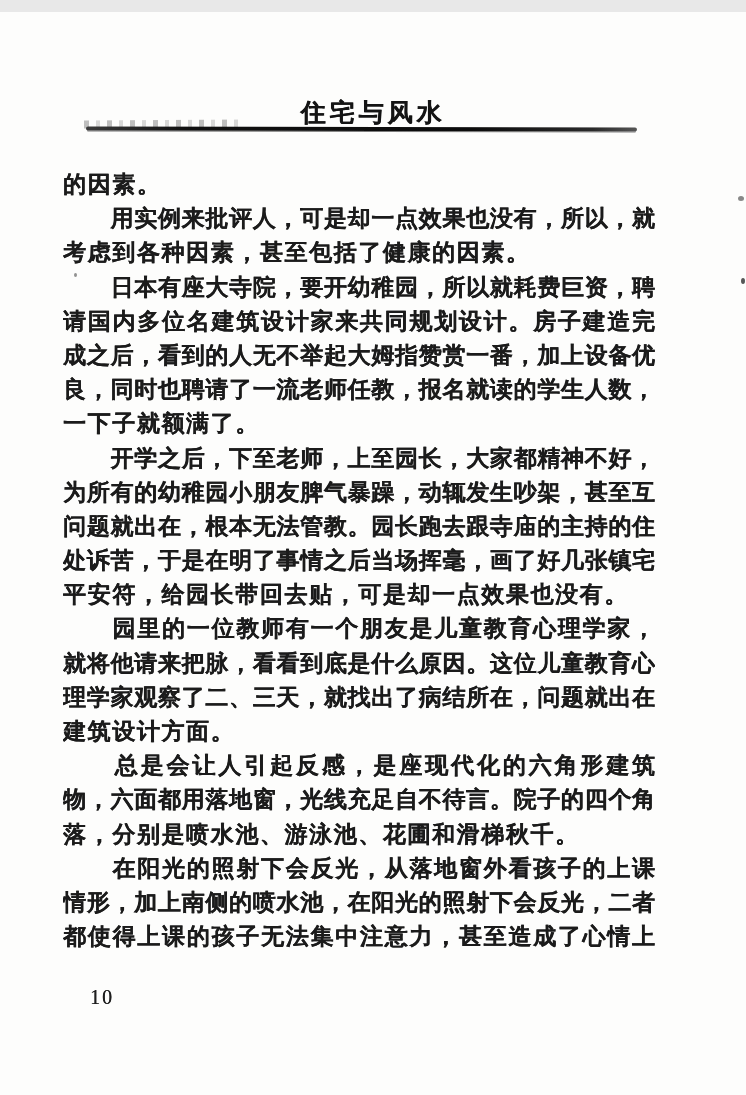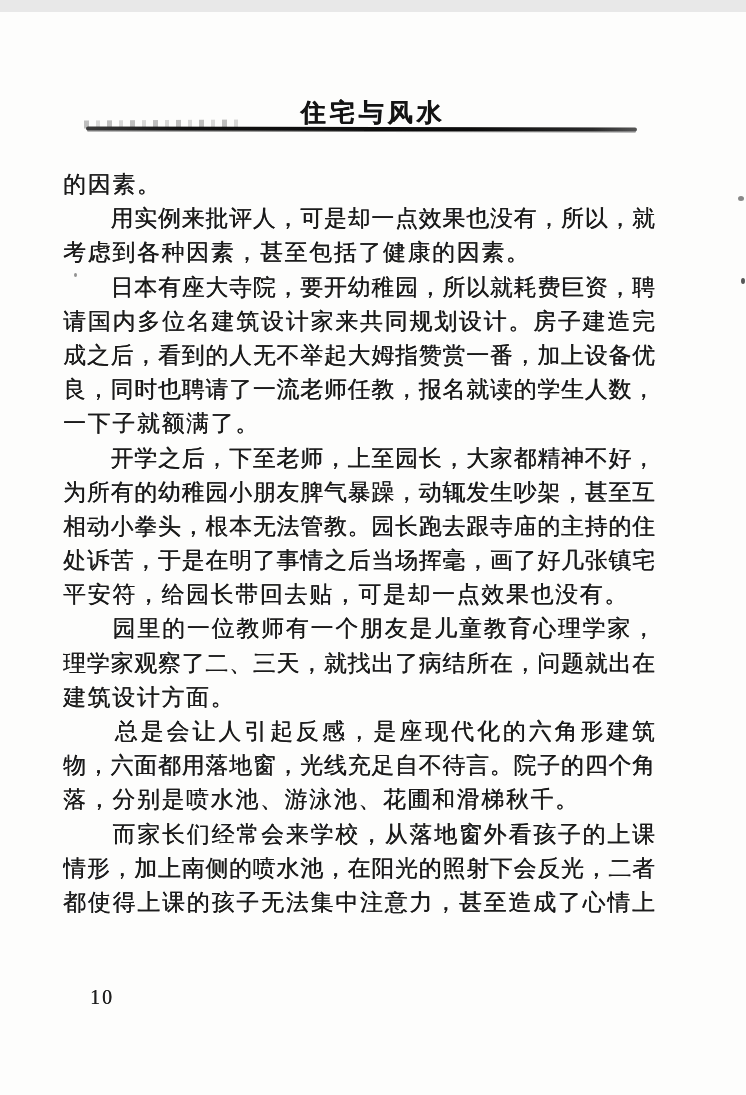--- a/index.html
+++ b/index.html
@@ -47,20 +47,21 @@
     left:63px;top:156px;width:592px;
     font-size:23px;
     line-height:34.2px;
     text-shadow:0.35px 0.35px 0 #222;
   }
   .line{
     height:34.2px;
     overflow:hidden;
     white-space:pre-wrap;
     letter-spacing:1.6px;
+    font-weight:bold;
   }
   .line.j{
     letter-spacing:0;
     text-align:justify;
     text-align-last:justify;
   }
   .pageno{
     position:absolute;
     left:90px;top:974px;
     font-size:20px;
@@ -88,30 +89,31 @@
       <div class="line">的因素。</div>
       <div class="line j">　　用实例来批评人，可是却一点效果也没有，所以，就要</div>
       <div class="line">考虑到各种因素，甚至包括了健康的因素。</div>
       <div class="line j">　　日本有座大寺院，要开幼稚园，所以就耗费巨资，聘</div>
       <div class="line j">请国内多位名建筑设计家来共同规划设计。房子建造完</div>
       <div class="line j">成之后，看到的人无不举起大姆指赞赏一番，加上设备优</div>
       <div class="line j">良，同时也聘请了一流老师任教，报名就读的学生人数，</div>
       <div class="line">一下子就额满了。</div>
       <div class="line j">　　开学之后，下至老师，上至园长，大家都精神不好，因</div>
       <div class="line j">为所有的幼稚园小朋友脾气暴躁，动辄发生吵架，甚至互</div>
-      <div class="line j">相动小拳头，根本无法管教。园长跑去跟寺庙的主持的住</div>
+      <div class="line j">问题就出在，根本无法管教。园长跑去跟寺庙的主持的住</div>
       <div class="line j">处诉苦，于是在明了事情之后当场挥毫，画了好几张镇宅</div>
       <div class="line">平安符，给园长带回去贴，可是却一点效果也没有。</div>
       <div class="line j">　　园里的一位教师有一个朋友是儿童教育心理学家，</div>
+      <div class="line j">就将他请来把脉，看看到底是什么原因。这位儿童教育心</div>
       <div class="line j">理学家观察了二、三天，就找出了病结所在，问题就出在</div>
       <div class="line">建筑设计方面。</div>
       <div class="line j">　　总是会让人引起反感，是座现代化的六角形建筑</div>
       <div class="line j">物，六面都用落地窗，光线充足自不待言。院子的四个角</div>
       <div class="line">落，分别是喷水池、游泳池、花圃和滑梯秋千。</div>
-      <div class="line j">　　而家长们经常会来学校，从落地窗外看孩子的上课</div>
+      <div class="line j">　　在阳光的照射下会反光，从落地窗外看孩子的上课</div>
       <div class="line j">情形，加上南侧的喷水池，在阳光的照射下会反光，二者</div>
       <div class="line j">都使得上课的孩子无法集中注意力，甚至造成了心情上</div>
     </div>
 
   <div class="pageno">10</div>
 
   <div class="speck s1"></div>
   <div class="speck s2"></div>
   <div class="speck s3"></div>
 

